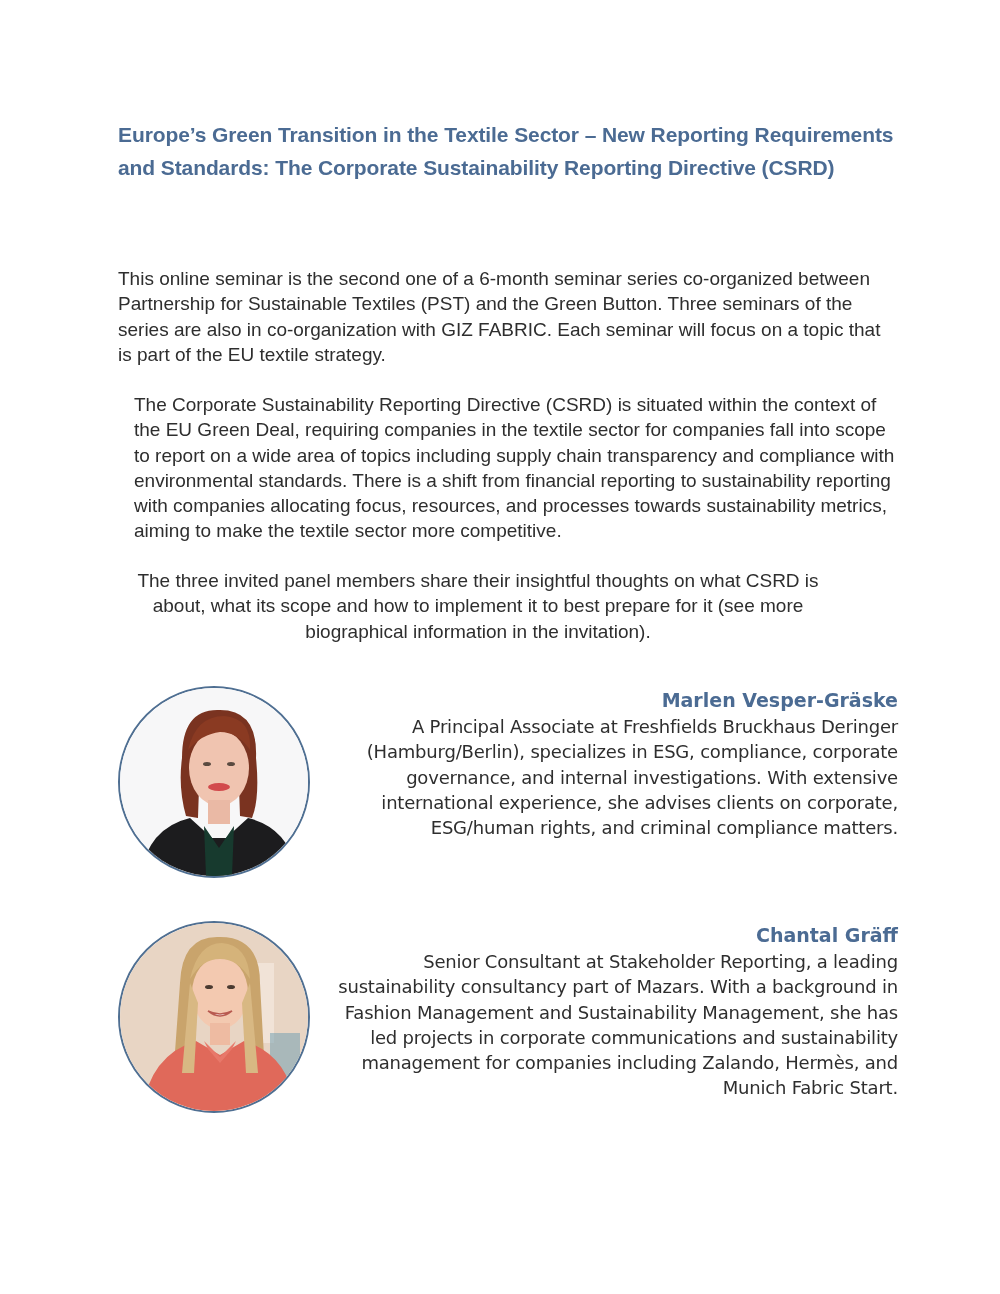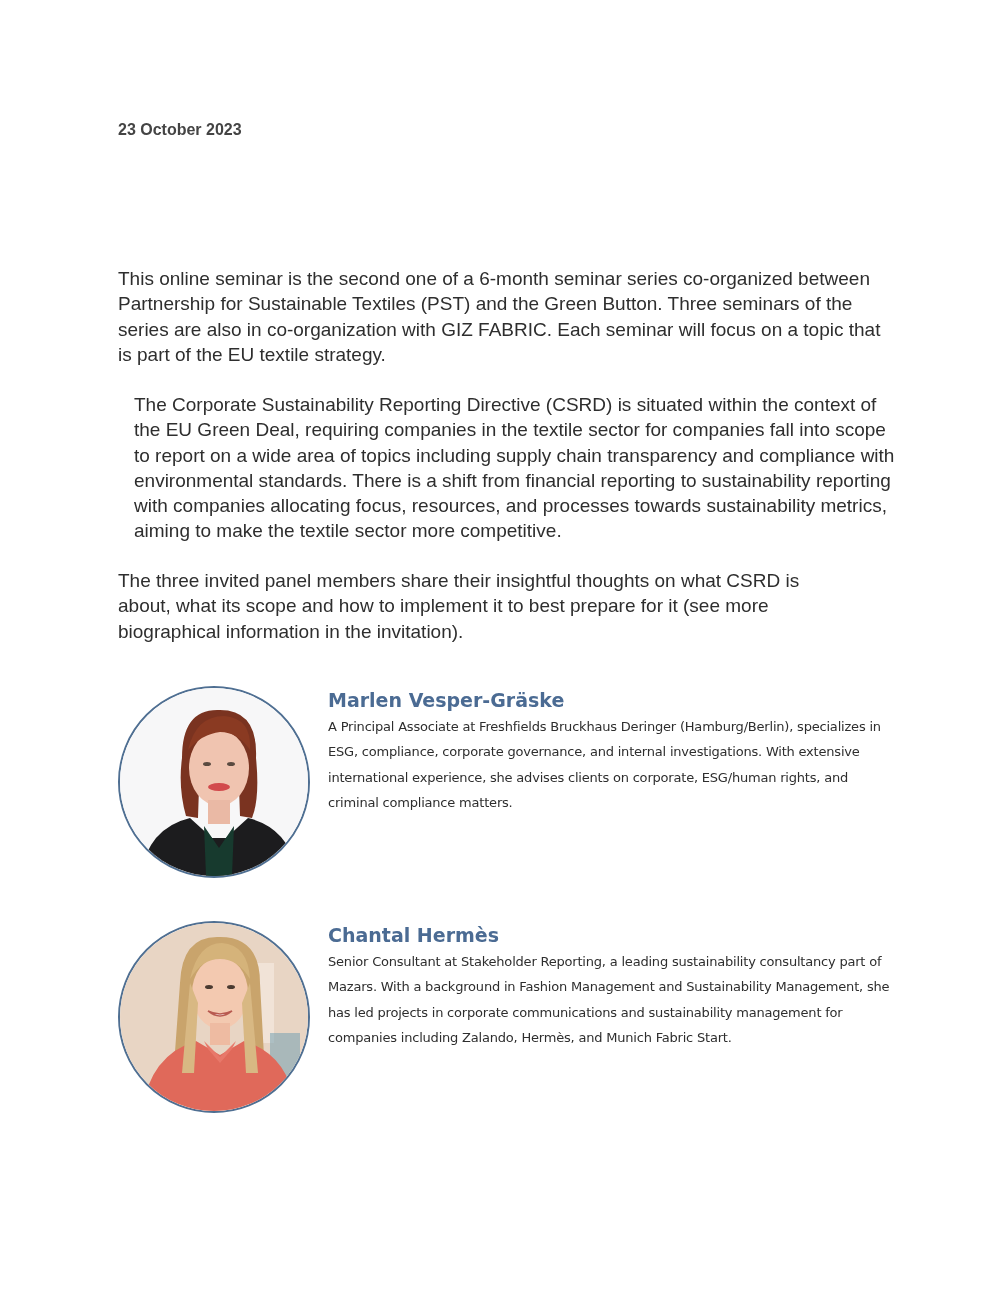--- a/index.html
+++ b/index.html
@@ -24,55 +24,55 @@
   }
   .para {
     font-family: "Liberation Sans", sans-serif;
     font-size: 19px;
     line-height: 25.3px;
     color: #2e2e2e;
     margin: 0;
   }
   .p1 { position: absolute; top: 148px; left: 0; width: 770px; }
   .p2 { position: absolute; top: 274px; left: 16px; width: 770px; }
-  .p3 { position: absolute; top: 450px; left: 0; width: 720px; }
+  .p3 { position: absolute; top: 450px; left: 0; width: 720px; text-align: center; }
 
   .speaker { position: absolute; left: 0; width: 780px; }
   .speaker-1 { top: 568px; }
   .speaker-2 { top: 803px; }
   .avatar {
     position: absolute; left: 0; top: 0;
     width: 192px; height: 192px;
     border-radius: 50%;
     border: 2px solid #4f6f92;
     overflow: hidden;
     box-sizing: border-box;
   }
-  .speaker-text { position: absolute; left: 210px; top: 0; width: 570px; }
+  .speaker-text { position: absolute; left: 210px; top: 0; width: 570px; text-align: right; }
   .speaker-name {
     font-family: "DejaVu Sans", sans-serif;
     font-weight: bold;
     font-size: 19px;
     color: #4b6b93;
     line-height: 28px;
     margin-top: 0;
   }
   .speaker-bio {
     font-family: "DejaVu Sans", sans-serif;
-    font-size: 13px;
+    font-size: 18px;
     line-height: 25.3px;
     color: #2e2e2e;
     letter-spacing: -0.2px;
   }
 </style>
 </head>
 <body>
 
 <div class="page">
-  <div class="date">23 October 2023</div>
+  <h1 class="title">Europe’s Green Transition in the Textile Sector – New Reporting Requirements and Standards: The Corporate Sustainability Reporting Directive (CSRD)</h1>
 
   <p class="para p1">This online seminar is the second one of a 6-month seminar series co-organized between Partnership for Sustainable Textiles (PST) and the Green Button. Three seminars of the series are also in co-organization with GIZ FABRIC.  Each seminar will focus on a topic that is part of the EU textile strategy.</p>
   <p class="para p2">The Corporate Sustainability Reporting Directive (CSRD) is situated within the context of the EU Green Deal, requiring companies in the textile sector for companies fall into scope to report on a wide area of topics including supply chain transparency and compliance with environmental standards. There is a shift from financial reporting to sustainability reporting with companies allocating focus, resources, and processes towards sustainability metrics, aiming to make the textile sector more competitive.</p>
   <p class="para p3">The three invited panel members share their insightful thoughts on what CSRD is about, what its scope and how to implement it to best prepare for it (see more biographical information in the invitation).</p>
 
   <div class="speaker speaker-1">
     <div class="avatar">
       <svg width="188" height="188" viewBox="0 0 188 188">
         <rect width="188" height="188" fill="#f7f7f8"></rect>
 
@@ -118,17 +118,17 @@
         <rect x="90" y="100" width="20" height="22" fill="#eebba2"></rect>
 
         <path d="M22 188 Q30 132 76 118 L100 132 L124 118 Q170 132 176 188Z" fill="#e0695a"></path>
         <path d="M84 118 L100 134 L116 118 L112 126 L100 140 L88 126Z" fill="#e8786a"></path>
 
         <path d="M70 60 L62 150 L74 150 L78 80Z" fill="#d8b883"></path>
         <path d="M130 60 L138 150 L126 150 L122 80Z" fill="#d8b883"></path>
       </svg>
     </div>
     <div class="speaker-text">
-      <div class="speaker-name">Chantal Hermès</div>
+      <div class="speaker-name">Chantal Gräff</div>
       <div class="speaker-bio">Senior Consultant at Stakeholder Reporting, a leading sustainability consultancy part of Mazars. With a background in Fashion Management and Sustainability Management, she has led projects in corporate communications and sustainability management for companies including Zalando, Hermès, and Munich Fabric Start.</div>
     </div>
   </div>
 </div>
 
 </body></html>

